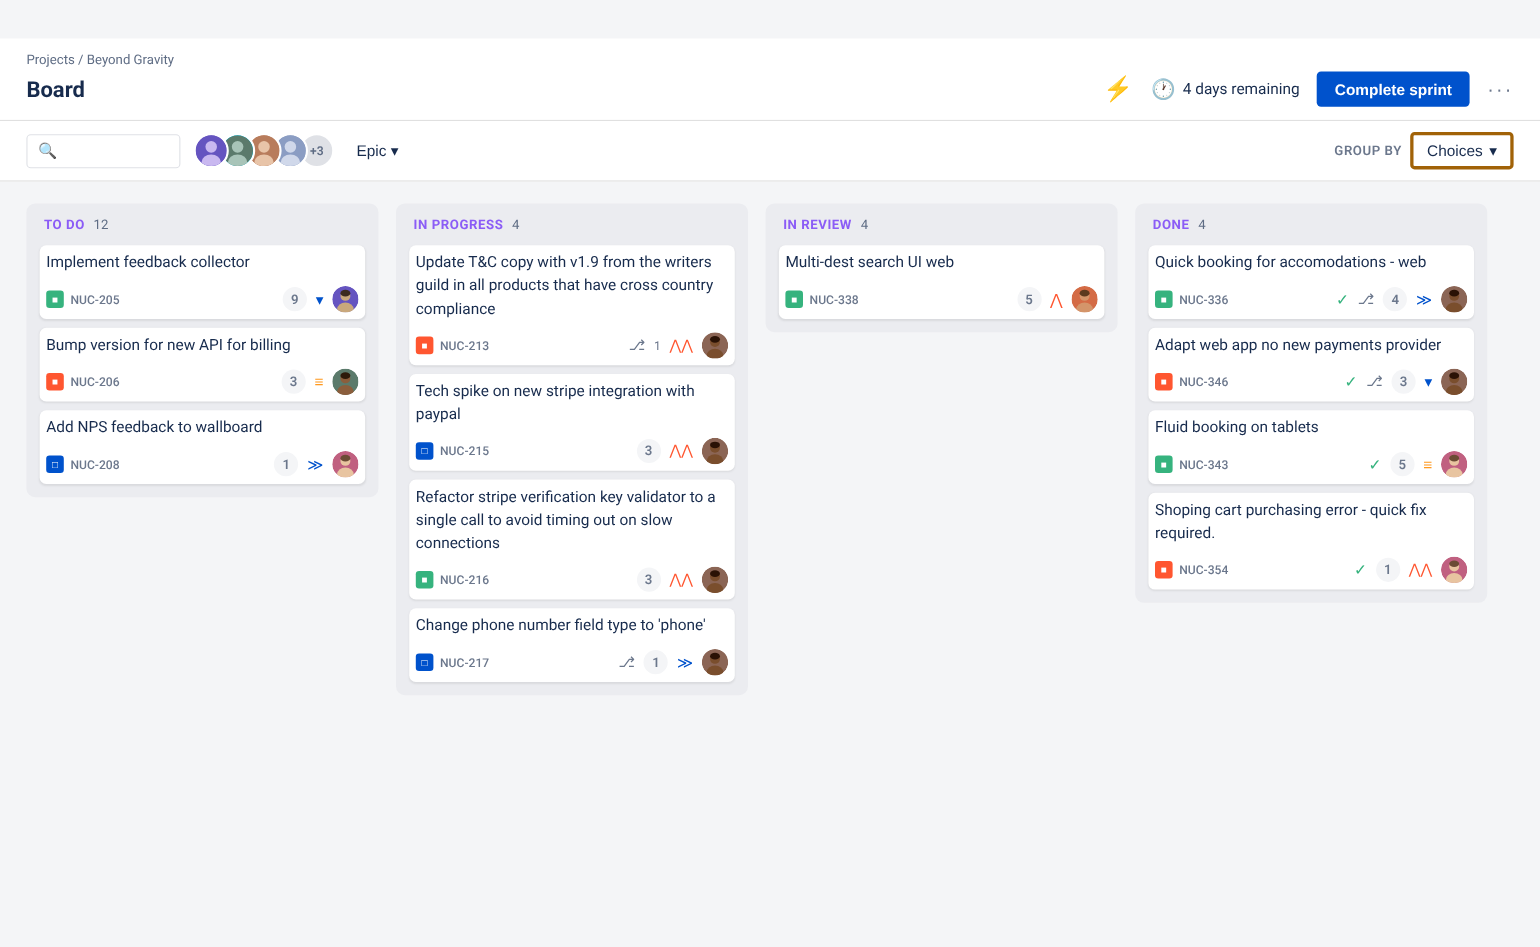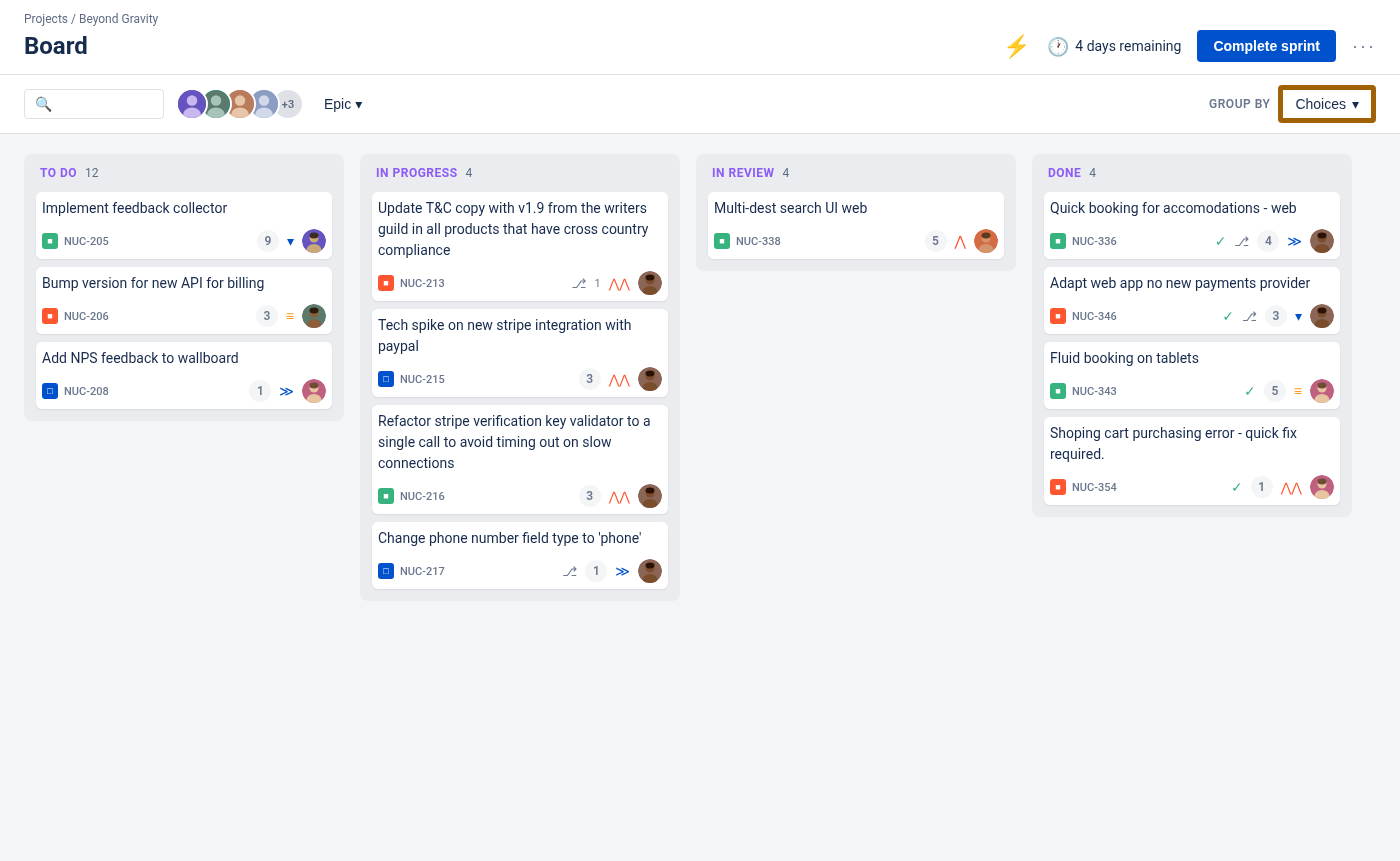--- a/index.html
+++ b/index.html
@@ -9,34 +9,35 @@
       color: #172b4d;
       min-height: 861px;
       width: 1400px;
     }
 
     
     .header {
       background: #fff;
       padding: 12px 24px 0 24px;
       border-bottom: 1px solid #e0e0e0;
+      margin-top: 35px;
     }
     .breadcrumb {
       font-size: 12px;
       color: #5e6c84;
       margin-bottom: 4px;
     }
     .header-row {
       display: flex;
       align-items: center;
       justify-content: space-between;
       padding-bottom: 12px;
     }
     .page-title {
-      font-size: 24px;
+      font-size: 20px;
       font-weight: 700;
       color: #172b4d;
     }
     .header-actions {
       display: flex;
       align-items: center;
       gap: 16px;
     }
     .lightning-icon {
       font-size: 22px;
@@ -150,21 +151,21 @@
       font-size: 12px;
       color: #6b778c;
       font-weight: 600;
       text-transform: uppercase;
       letter-spacing: 0.5px;
     }
     .choices-btn {
       display: flex;
       align-items: center;
       gap: 6px;
-      border: 5px solid #a16207;
+      border: 3px solid #a16207;
       border-radius: 4px;
       padding: 6px 12px;
       background: #fff;
       font-size: 14px;
       font-weight: 500;
       cursor: pointer;
       color: #172b4d;
     }
 
     

